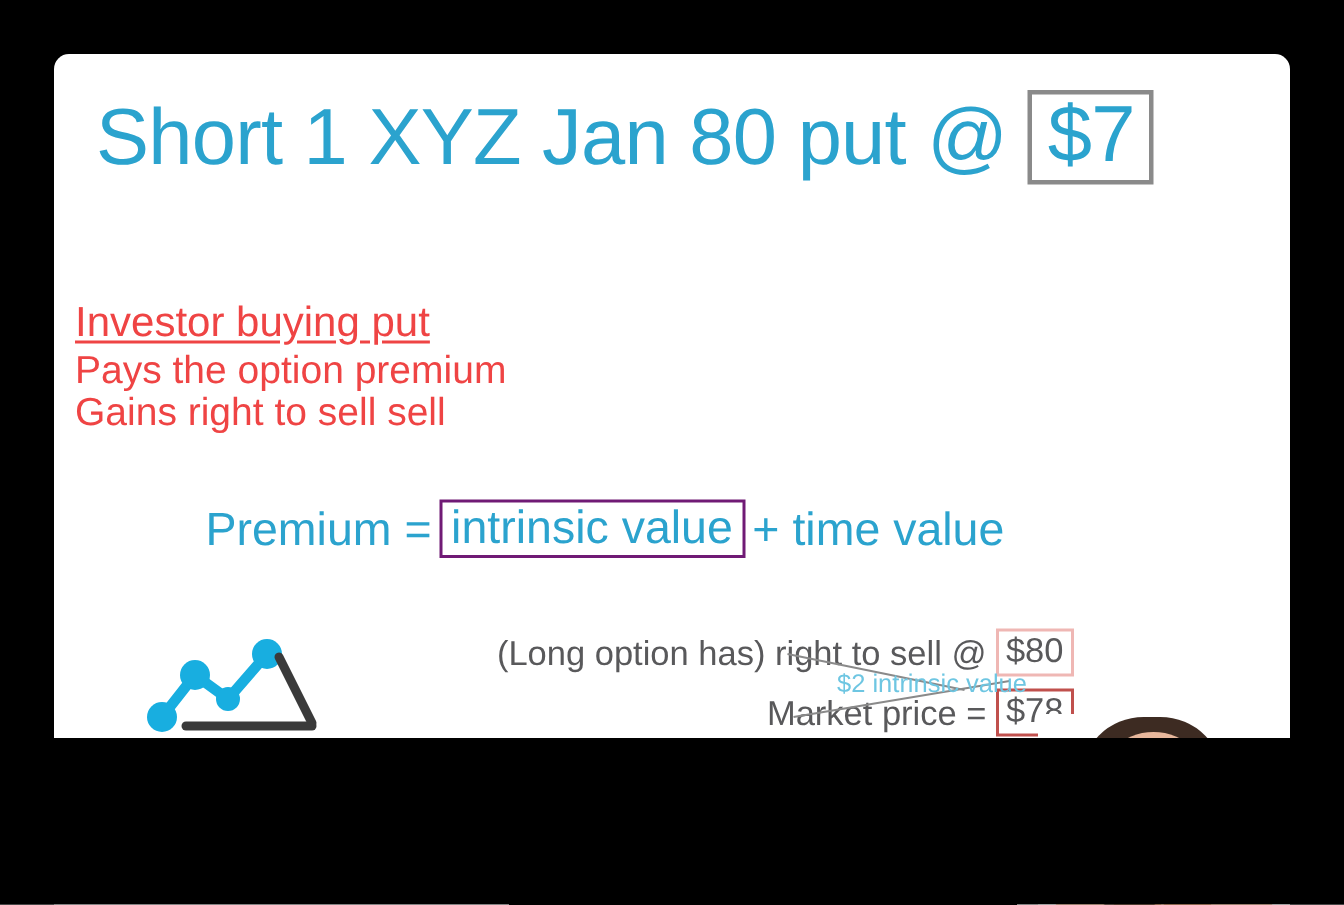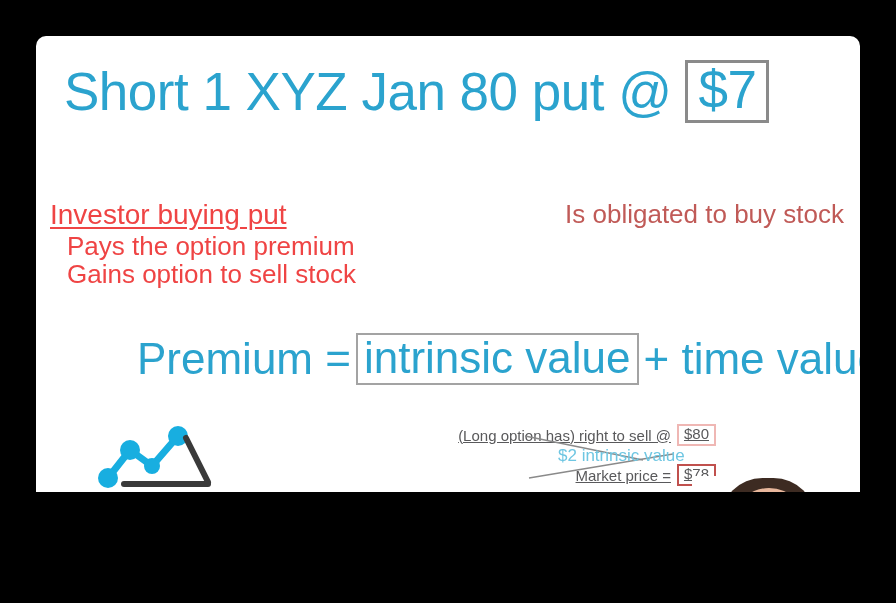--- a/index.html
+++ b/index.html
@@ -73,51 +73,50 @@
     text-align: right;
     color: #C05A57;
   }
   .col-heading {
     font-size: 28px;
     text-decoration: underline;
     text-underline-offset: 3px;
     margin-bottom: 2px;
     display: block;
   }
-  .col-line { display: block; margin-left: 17px; }
+  .col-line { display: block; }
 
   
   #premium-line {
     position: absolute;
     left: 98px;
     top: 297px;
-    font-size: 44px;
+    font-size: 31px;
     color: #2BA3CE;
     white-space: nowrap;
     display: flex;
     align-items: center;
   }
   #premium-line .p-seg { padding: 0 3px; }
   #intrinsic-value-box {
-    border: 2px solid #a3a3a3;
+    border: 2px solid #701a75;
     padding: 1px 6px 3px 6px;
     line-height: 1.0;
     color: #2BA3CE;
     margin: 0 2px;
   }
 
   
   #example-block {
     position: absolute;
     left: 120px;
     top: 382px;
     width: 560px;
-    font-size: 15px;
+    font-size: 23px;
     color: #59595B;
-    text-decoration: underline;
   }
   .ex-row {
     display: flex;
     align-items: center;
     justify-content: flex-end;
     white-space: nowrap;
     height: 34px;
   }
   .ex-row-2 { margin-top: 6px; }
   .ex-label { margin-right: 6px; }
@@ -235,25 +234,24 @@
   <div id="slide">
 
     <div id="slide-title">
       <span class="t-word">Short 1 XYZ Jan 80 put @</span>
       <span id="title-price-box">$7</span>
     </div>
 
     <div class="col" id="col-buy">
       <span class="col-heading">Investor buying put</span>
       <span class="col-line">Pays the option premium</span>
-      <span class="col-line">Gains option to sell stock</span>
+      <span class="col-line">Gains right to sell sell</span>
     </div>
 
     <div class="col" id="col-sell">
-      <span class="col-line">Is obligated to buy stock</span>
     </div>
 
     <div id="premium-line">
       <span class="p-seg">Premium =</span>
       <span id="intrinsic-value-box">intrinsic value</span>
       <span class="p-seg">+ time value</span>
     </div>
 
     <div id="example-block">
       <div class="ex-row">

